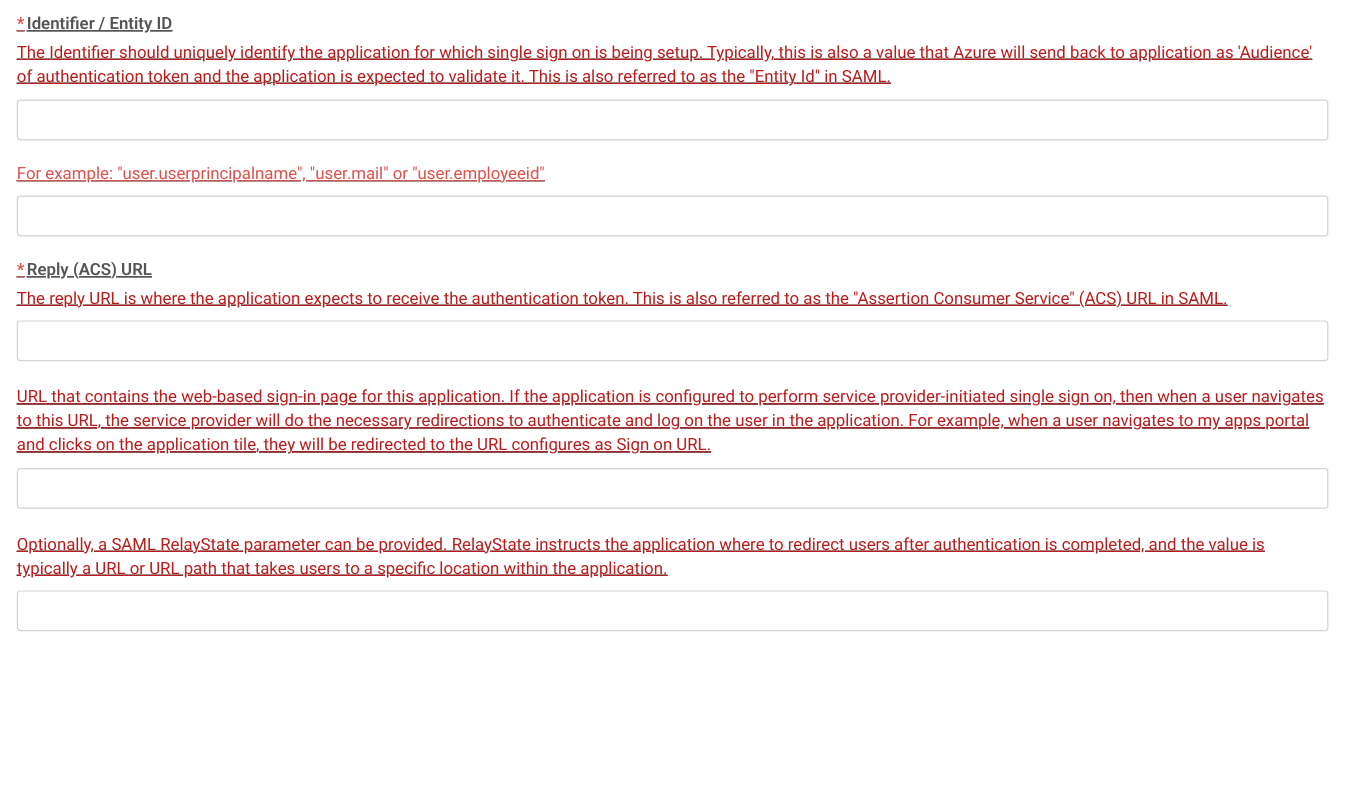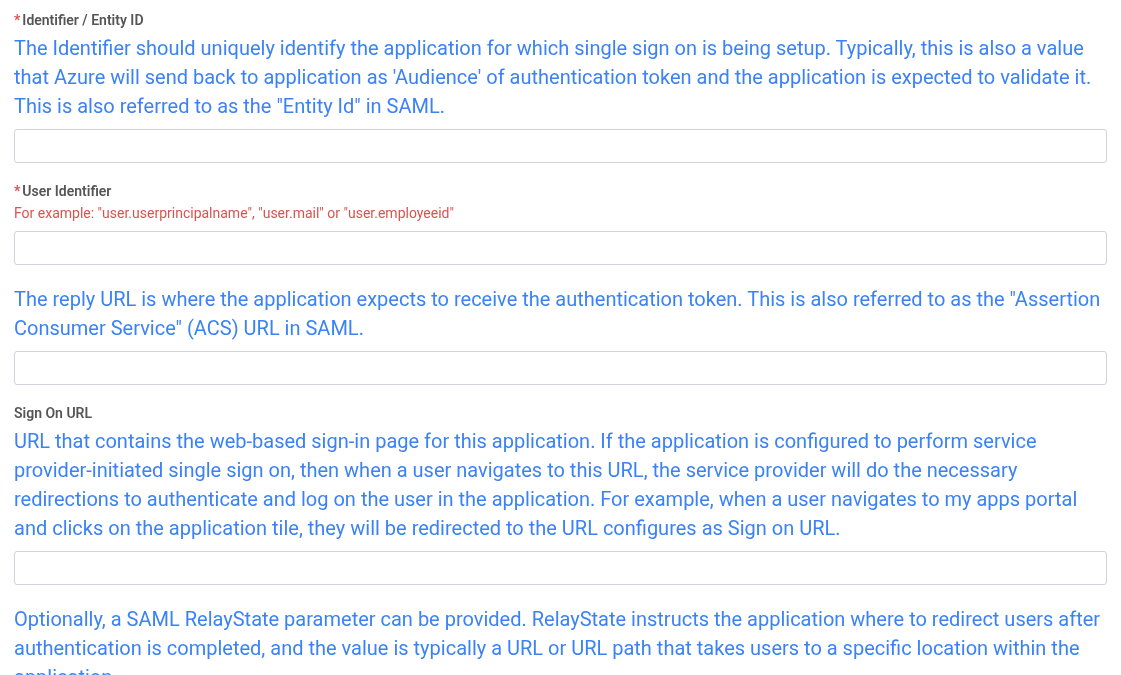--- a/index.html
+++ b/index.html
@@ -1,18 +1,19 @@
 <!DOCTYPE html>
 <html><head>
   <meta charset="utf-8">
   <style>
     * {
       box-sizing: border-box;
       margin: 0;
       padding: 0;
+      text-decoration: underline;
     }
     body {
       font-family: "Segoe UI", -apple-system, BlinkMacSystemFont, Roboto, "Helvetica Neue", Arial, sans-serif;
       font-size: 14px;
       color: #555;
       padding: 12px 14px;
       background: #fff;
       width: 1121px;
     }
     .form-group {
@@ -23,22 +24,22 @@
       font-weight: 600;
       color: #555;
       margin-bottom: 6px;
     }
     .required-star {
       color: #d9534f;
       font-weight: 700;
       margin-right: 2px;
     }
     .description {
-      font-size: 20px;
-      color: #3b82f6;
+      font-size: 14px;
+      color: #b91c1c;
       line-height: 1.45;
       margin-bottom: 8px;
     }
     .example {
       font-size: 14px;
       color: #d9534f;
       margin-bottom: 10px;
     }
     .text-input {
       width: 100%;
@@ -56,36 +57,33 @@
 
 <div class="form-group">
   <div class="label-row">
     <span class="required-star">*</span><span>Identifier / Entity ID</span>
   </div>
   <div class="description">The Identifier should uniquely identify the application for which single sign on is being setup. Typically, this is also a value that Azure will send back to application as 'Audience' of authentication token and the application is expected to validate it. This is also referred to as the "Entity Id" in SAML.</div>
   <input type="text" class="text-input" value="" style="">
 </div>
 
 <div class="form-group">
-  <div class="label-row">
-    <span class="required-star">*</span><span>User Identifier</span>
-  </div>
   <div class="example">For example: "user.userprincipalname", "user.mail" or "user.employeeid"</div>
   <input type="text" class="text-input" value="" style="">
 </div>
 
 <div class="form-group">
+  <div class="label-row">
+    <span class="required-star">*</span><span>Reply (ACS) URL</span>
+  </div>
   <div class="description">The reply URL is where the application expects to receive the authentication token. This is also referred to as the "Assertion Consumer Service" (ACS) URL in SAML.</div>
   <input type="text" class="text-input" value="" style="">
 </div>
 
 <div class="form-group">
-  <div class="label-row">
-    <span>Sign On URL</span>
-  </div>
   <div class="description">URL that contains the web-based sign-in page for this application. If the application is configured to perform service provider-initiated single sign on, then when a user navigates to this URL, the service provider will do the necessary redirections to authenticate and log on the user in the application. For example, when a user navigates to my apps portal and clicks on the application tile, they will be redirected to the URL configures as Sign on URL.</div>
   <input type="text" class="text-input" value="" style="">
 </div>
 
 <div class="form-group">
   <div class="description">Optionally, a SAML RelayState parameter can be provided. RelayState instructs the application where to redirect users after authentication is completed, and the value is typically a URL or URL path that takes users to a specific location within the application.</div>
   <input type="text" class="text-input" value="" style="">
 </div>
 
 </body></html>

